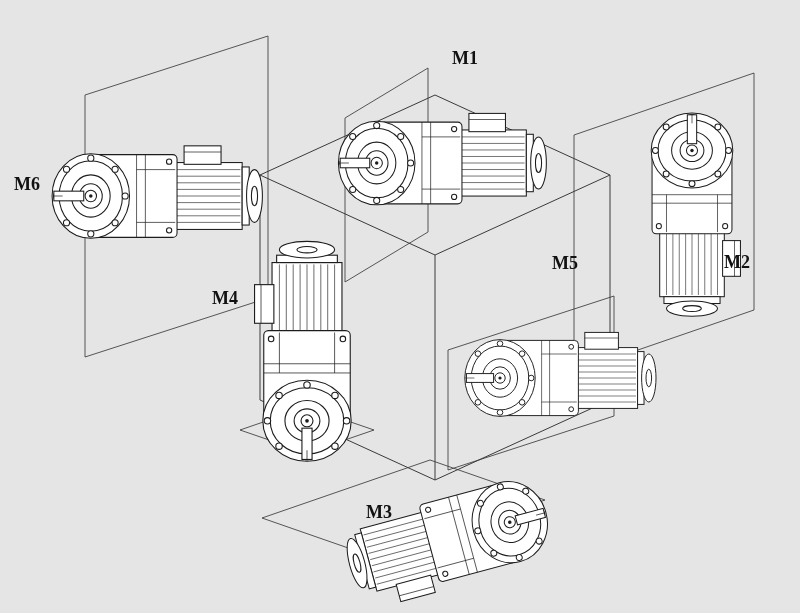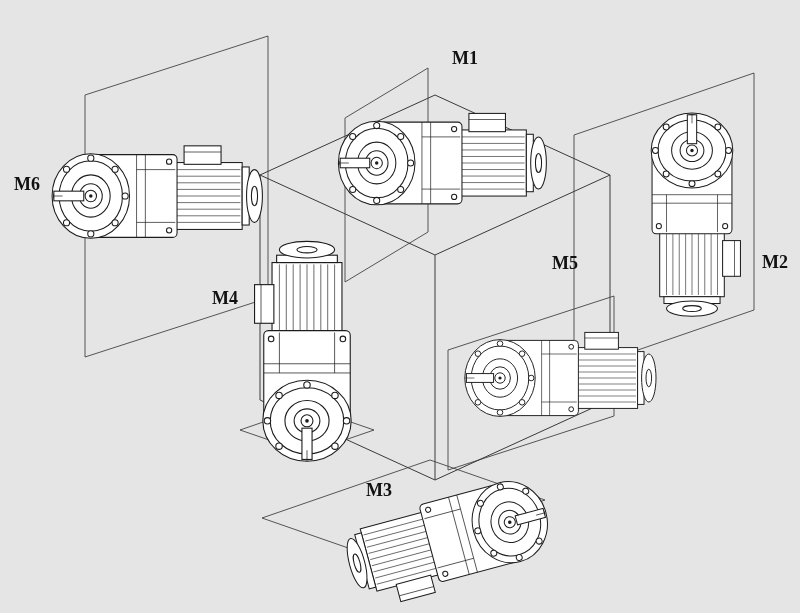--- a/index.html
+++ b/index.html
@@ -22,22 +22,22 @@
   .pos-label {
     position: absolute;
     font-weight: bold;
     font-size: 18px;
     color: #111111;
     font-family: "Liberation Serif", serif;
     user-select: none;
     white-space: nowrap;
   }
   .lbl-m1 { left: 452px; top: 48px; }
-  .lbl-m2 { left: 762px; top: 252px; }
-  .lbl-m3 { left: 366px; top: 480px; }
+  .lbl-m2 { left: 724px; top: 252px; }
+  .lbl-m3 { left: 366px; top: 502px; }
   .lbl-m4 { left: 212px; top: 288px; }
   .lbl-m5 { left: 552px; top: 253px; }
   .lbl-m6 { left: 14px;   top: 174px; }
 </style>
 </head>
 <body>
 
 <div class="figure">
 
   <svg width="800" height="613" viewBox="0 0 800 613" xmlns="http://www.w3.org/2000/svg">

